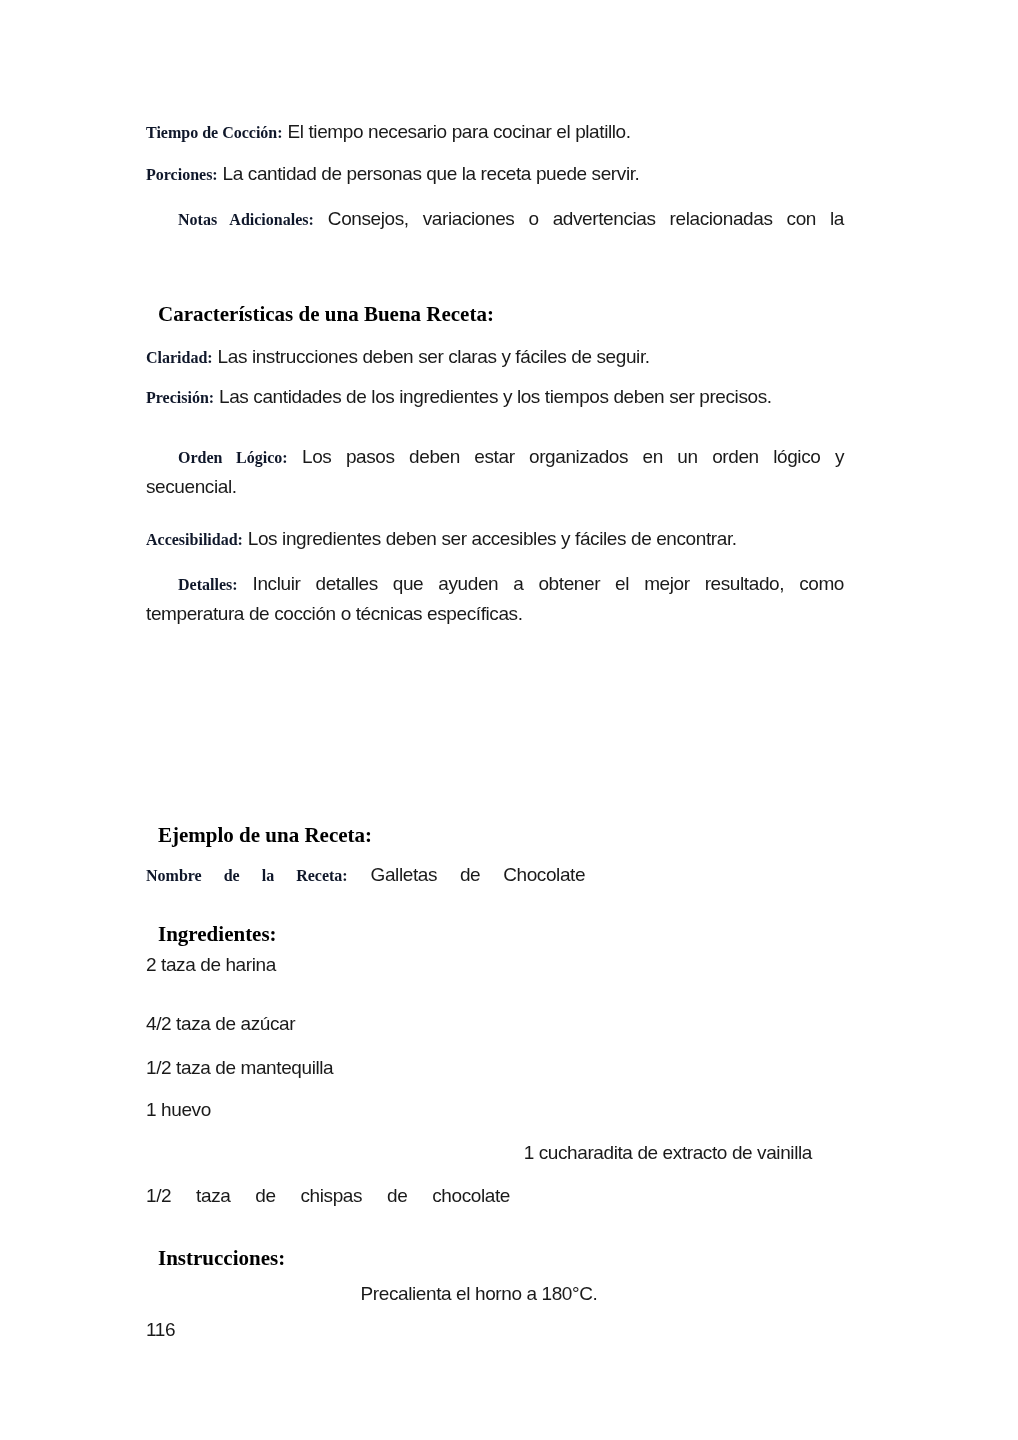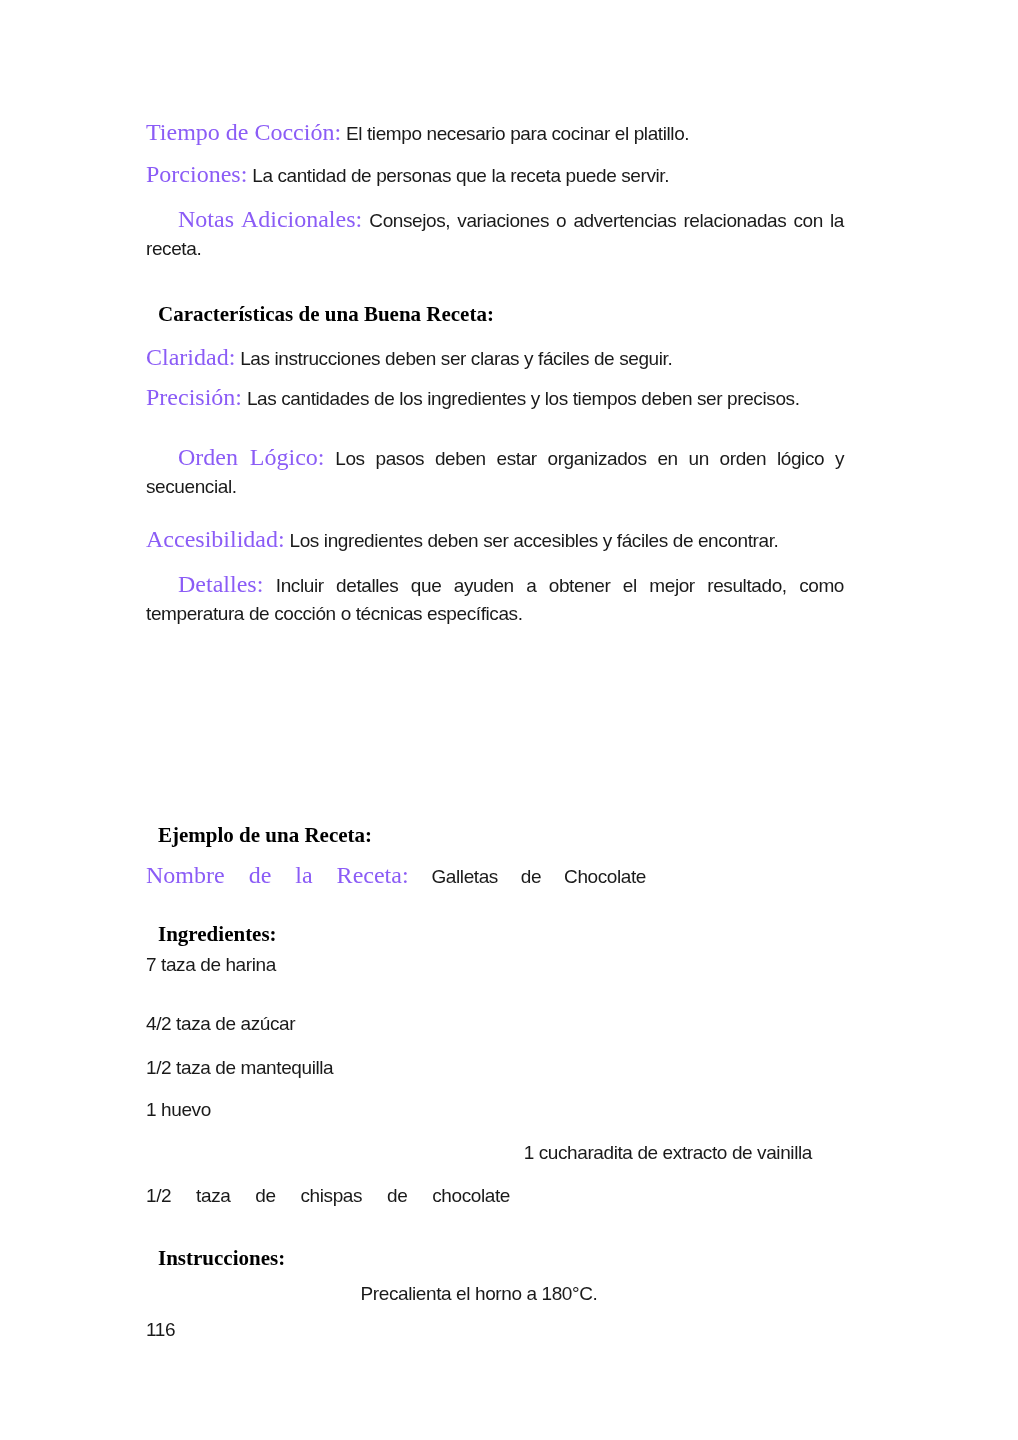--- a/index.html
+++ b/index.html
@@ -21,24 +21,24 @@
     width: 666px;
     margin: 0;
     font-family: "Liberation Sans", "DejaVu Sans", sans-serif;
     font-size: 19px;
     line-height: 30px;
     letter-spacing: -0.4px;
     color: #1a1a1a;
   }
   .label {
     font-family: "Liberation Serif", "DejaVu Serif", serif;
-    font-weight: 400;
-    font-size: 24px;
+    font-weight: 700;
+    font-size: 16px;
     letter-spacing: 0;
-    color: #8b5cf6;
+    color: #0f172a;
   }
   .heading {
     position: absolute;
     left: 146px;
     width: 666px;
     margin: 12px;
     font-family: "Liberation Serif", "DejaVu Serif", serif;
     font-weight: 700;
     font-size: 21px;
     line-height: 30px;
@@ -84,21 +84,20 @@
 </head>
 <body>
 
 <div class="page">
 
   <p class="para nowrap p-tiempo"><span class="label">Tiempo de Cocción:</span> <span>El tiempo necesario para cocinar el platillo.</span></p>
 
   <p class="para nowrap p-porciones"><span class="label">Porciones:</span> <span>La cantidad de personas que la receta puede servir.</span></p>
 
   <p class="para stretch p-notas1"><span class="label">Notas Adicionales:</span> <span>Consejos, variaciones o advertencias relacionadas con la</span></p>
-  <p class="para p-notas2">receta.</p>
 
   <h2 class="heading h-caract">Características de una Buena Receta:</h2>
 
   <p class="para nowrap p-claridad"><span class="label">Claridad:</span> <span>Las instrucciones deben ser claras y fáciles de seguir.</span></p>
 
   <p class="para nowrap p-precision"><span class="label">Precisión:</span> <span>Las cantidades de los ingredientes y los tiempos deben ser precisos.</span></p>
 
   <p class="para stretch p-orden1"><span class="label">Orden Lógico:</span> <span>Los pasos deben estar organizados en un orden lógico y</span></p>
   <p class="para p-orden2">secuencial.</p>
 
@@ -106,21 +105,21 @@
 
   <p class="para stretch p-detalles1"><span class="label">Detalles:</span> <span>Incluir detalles que ayuden a obtener el mejor resultado, como</span></p>
   <p class="para p-detalles2">temperatura de cocción o técnicas específicas.</p>
 
   <h2 class="heading h-ejemplo">Ejemplo de una Receta:</h2>
 
   <p class="para nowrap ws-nombre p-nombre"><span class="label">Nombre de la Receta:</span> <span>Galletas de Chocolate</span></p>
 
   <h2 class="heading h-ingred">Ingredientes:</h2>
 
-  <p class="para nowrap p-ing0">7 taza de harina</p>
+  <p class="para nowrap p-ing0">2 taza de harina</p>
   <p class="para nowrap p-ing1">4/2 taza de azúcar</p>
   <p class="para nowrap p-ing2">1/2 taza de mantequilla</p>
   <p class="para nowrap p-ing3">1 huevo</p>
   <p class="para nowrap p-ing4">1 cucharadita de extracto de vainilla</p>
   <p class="para nowrap ws-chispas p-ing5">1/2 taza de chispas de chocolate</p>
 
   <h2 class="heading h-instr">Instrucciones:</h2>
 
   <p class="para nowrap p-paso">Precalienta el horno a 180°C.</p>
 

